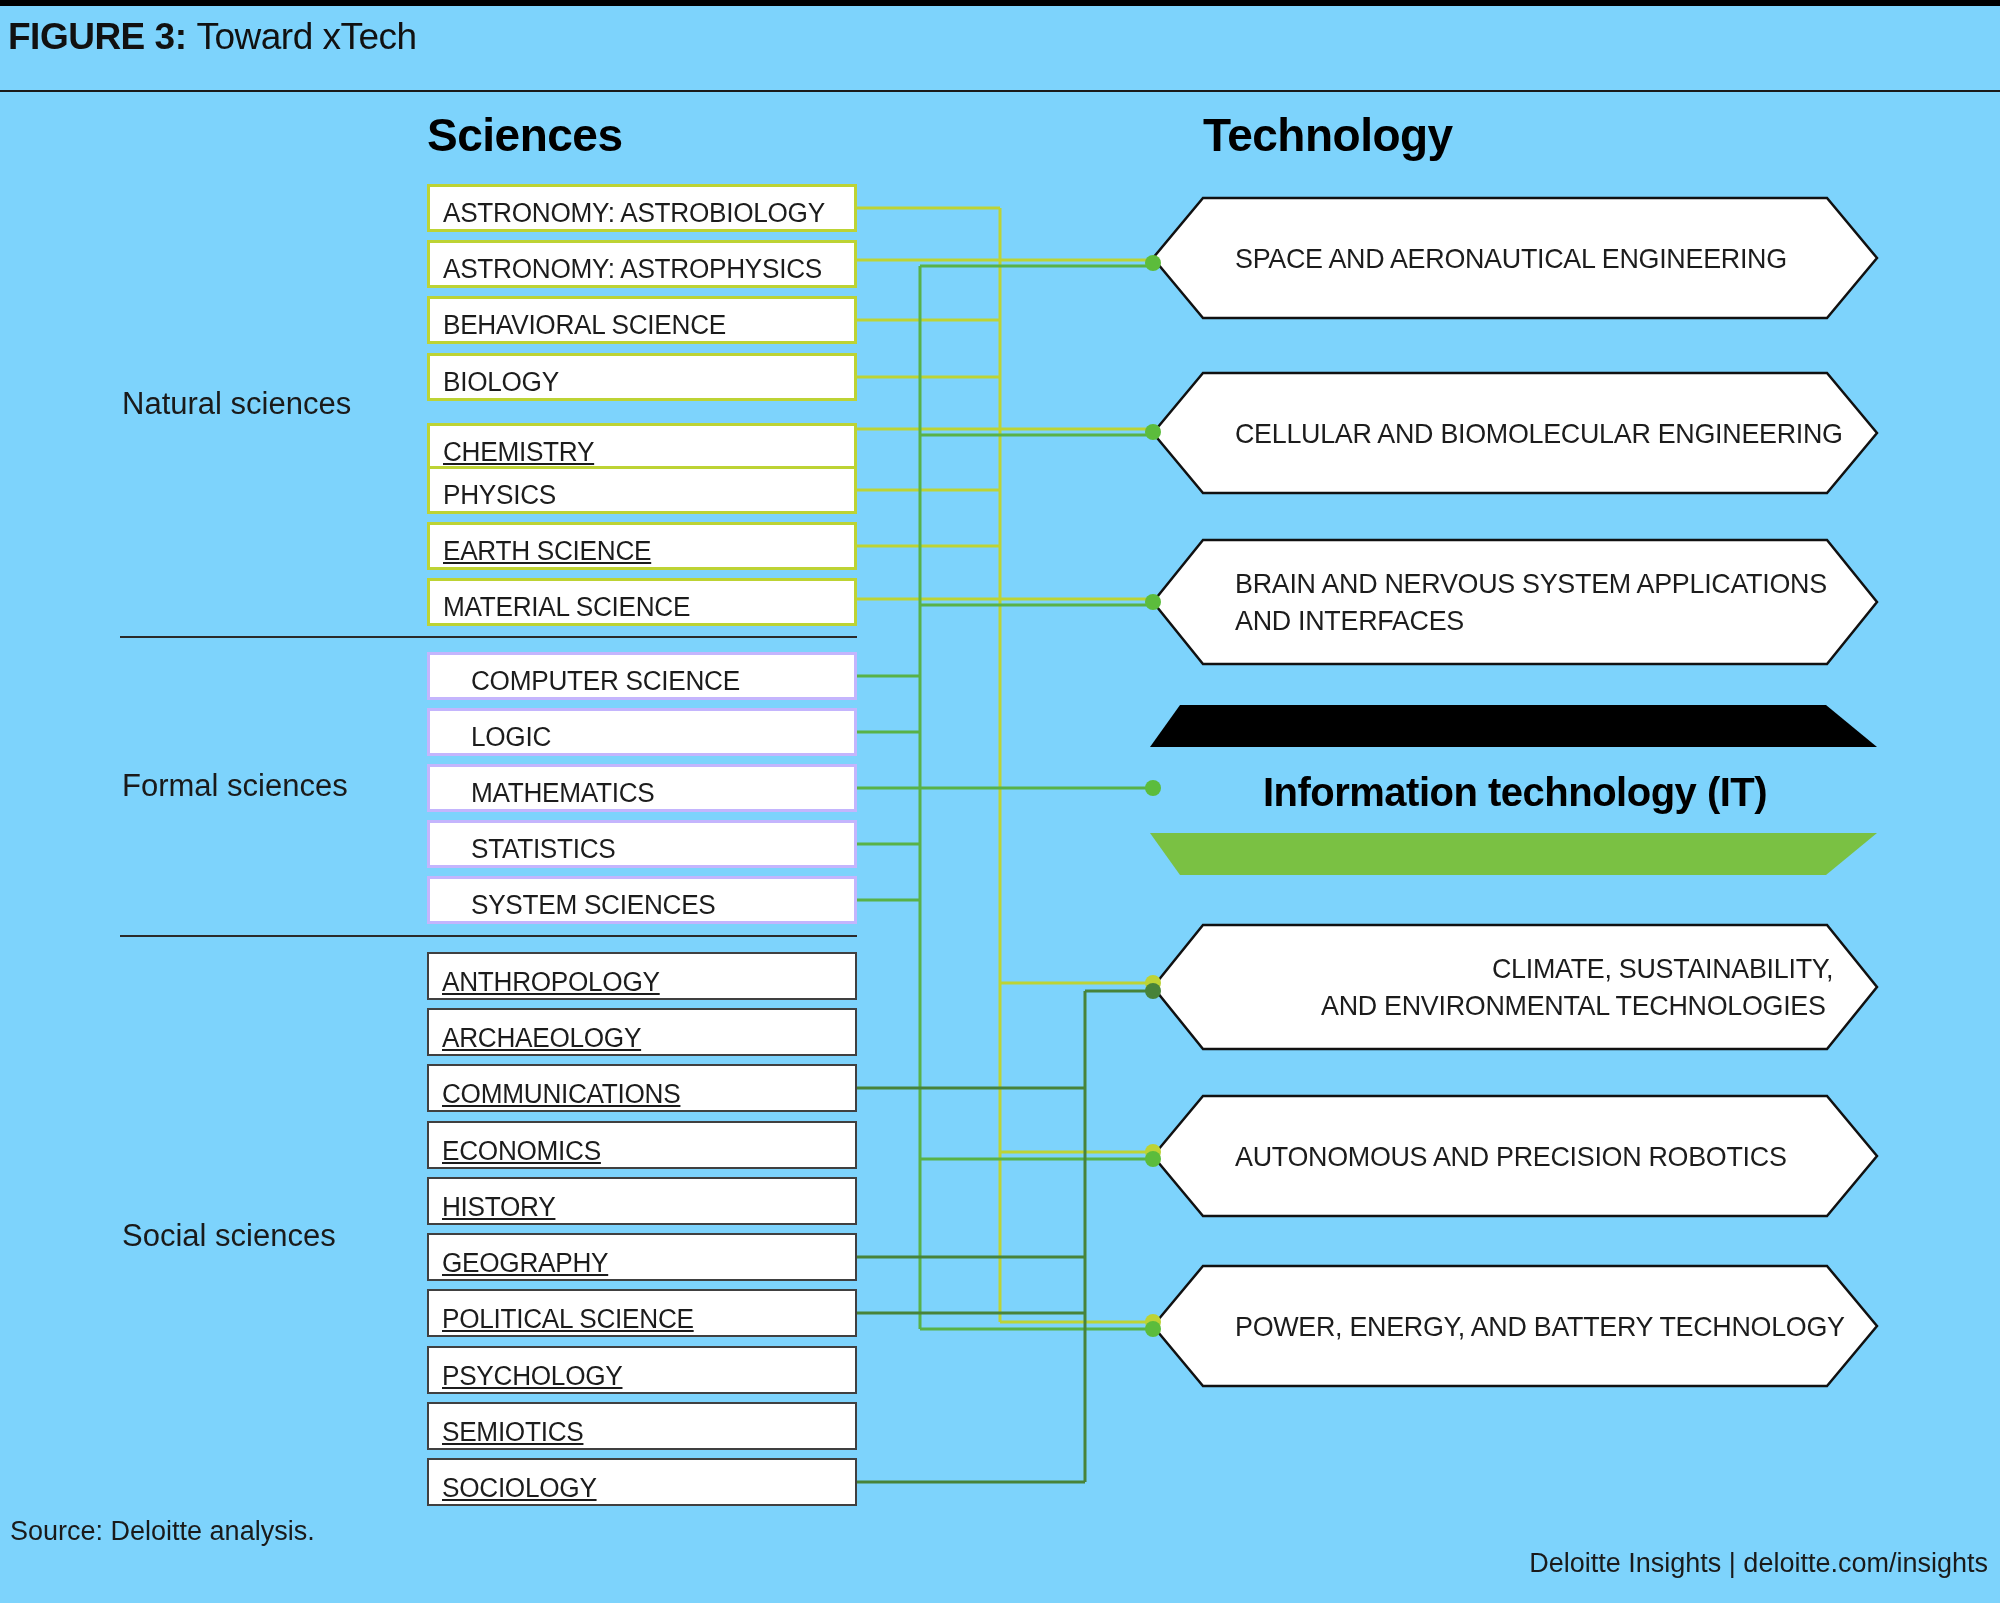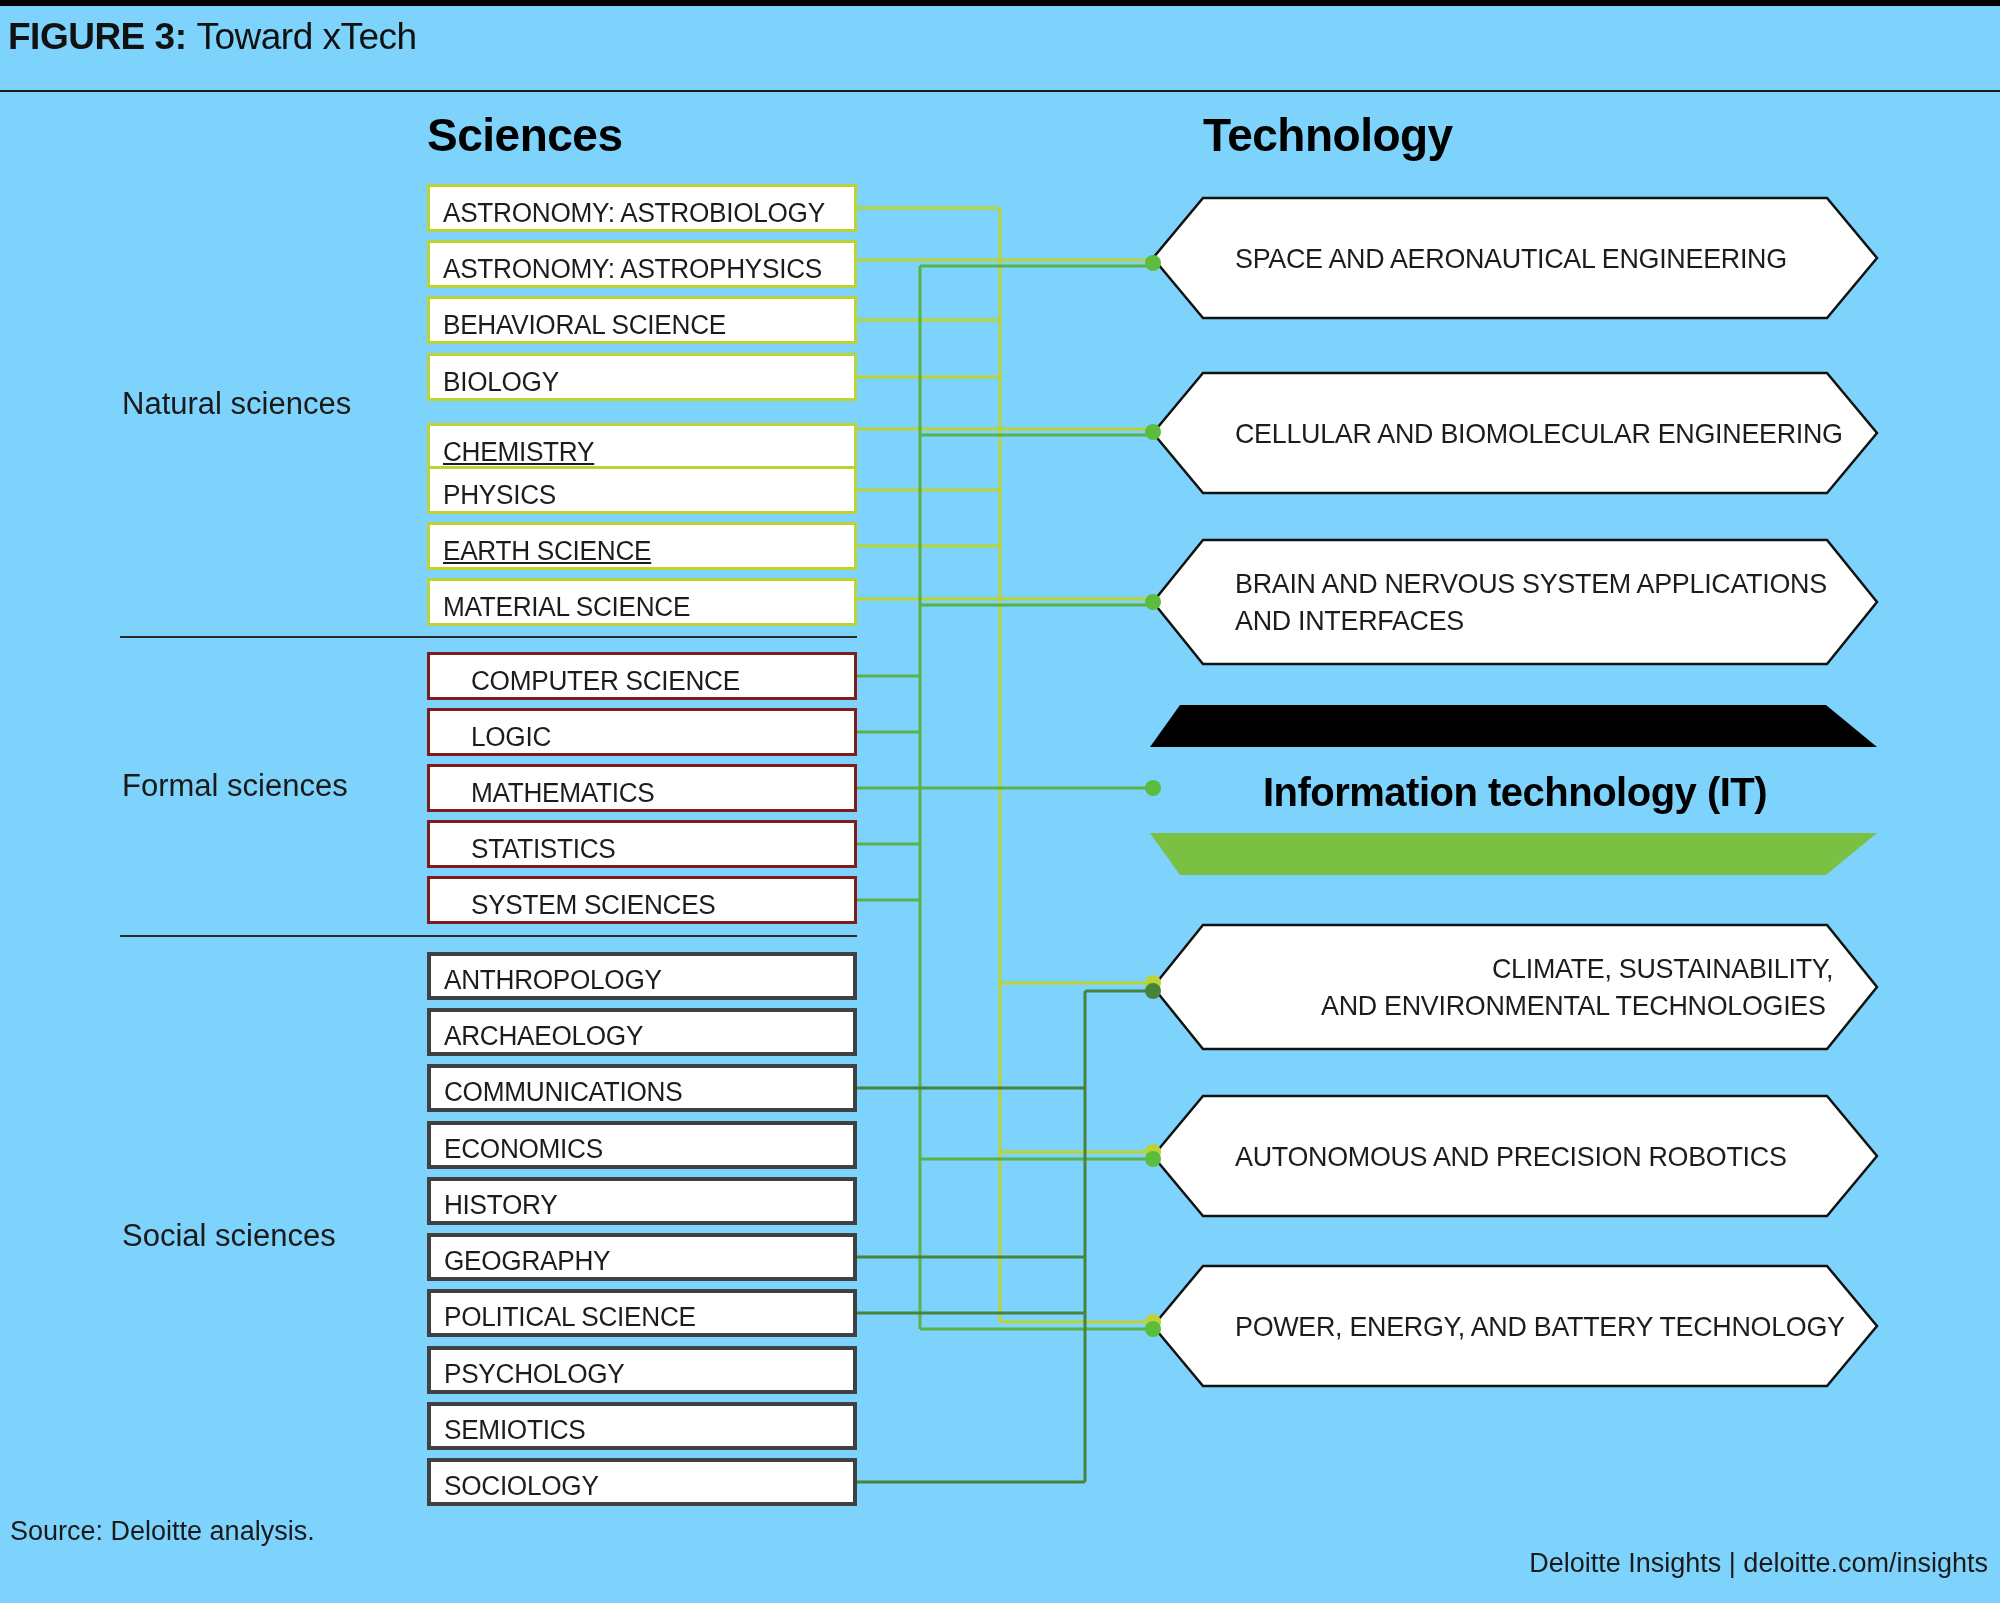--- a/index.html
+++ b/index.html
@@ -55,22 +55,22 @@
     align-items: flex-end;
     padding-left: 13px;
     font-size: 27px;
     letter-spacing: -0.3px;
     color: #1c1c1c;
     white-space: nowrap;
     z-index: 3;
   }
   .scibox span { transform: scaleX(0.97); transform-origin: left center; display:inline-block; }
   .b-nat { border: 3px solid #bdd334; }
-  .b-for { border: 3px solid #7f1d1d; padding-left: 41px; }
-  .b-soc { border: 4px solid #404040; }
+  .b-for { border: 3px solid #c4b5fd; padding-left: 41px; }
+  .b-soc { border: 2px solid #404040; text-decoration: underline; }
   .svglayer { left: 0; top: 0; z-index: 1; }
   .hexlabel {
     left: 1153px; width: 724px;
     padding-left: 82px; padding-right: 30px;
     display: flex;
     flex-direction: column;
     justify-content: center;
     font-size: 28px;
     letter-spacing: -0.3px;
     color: #1c1c1c;

